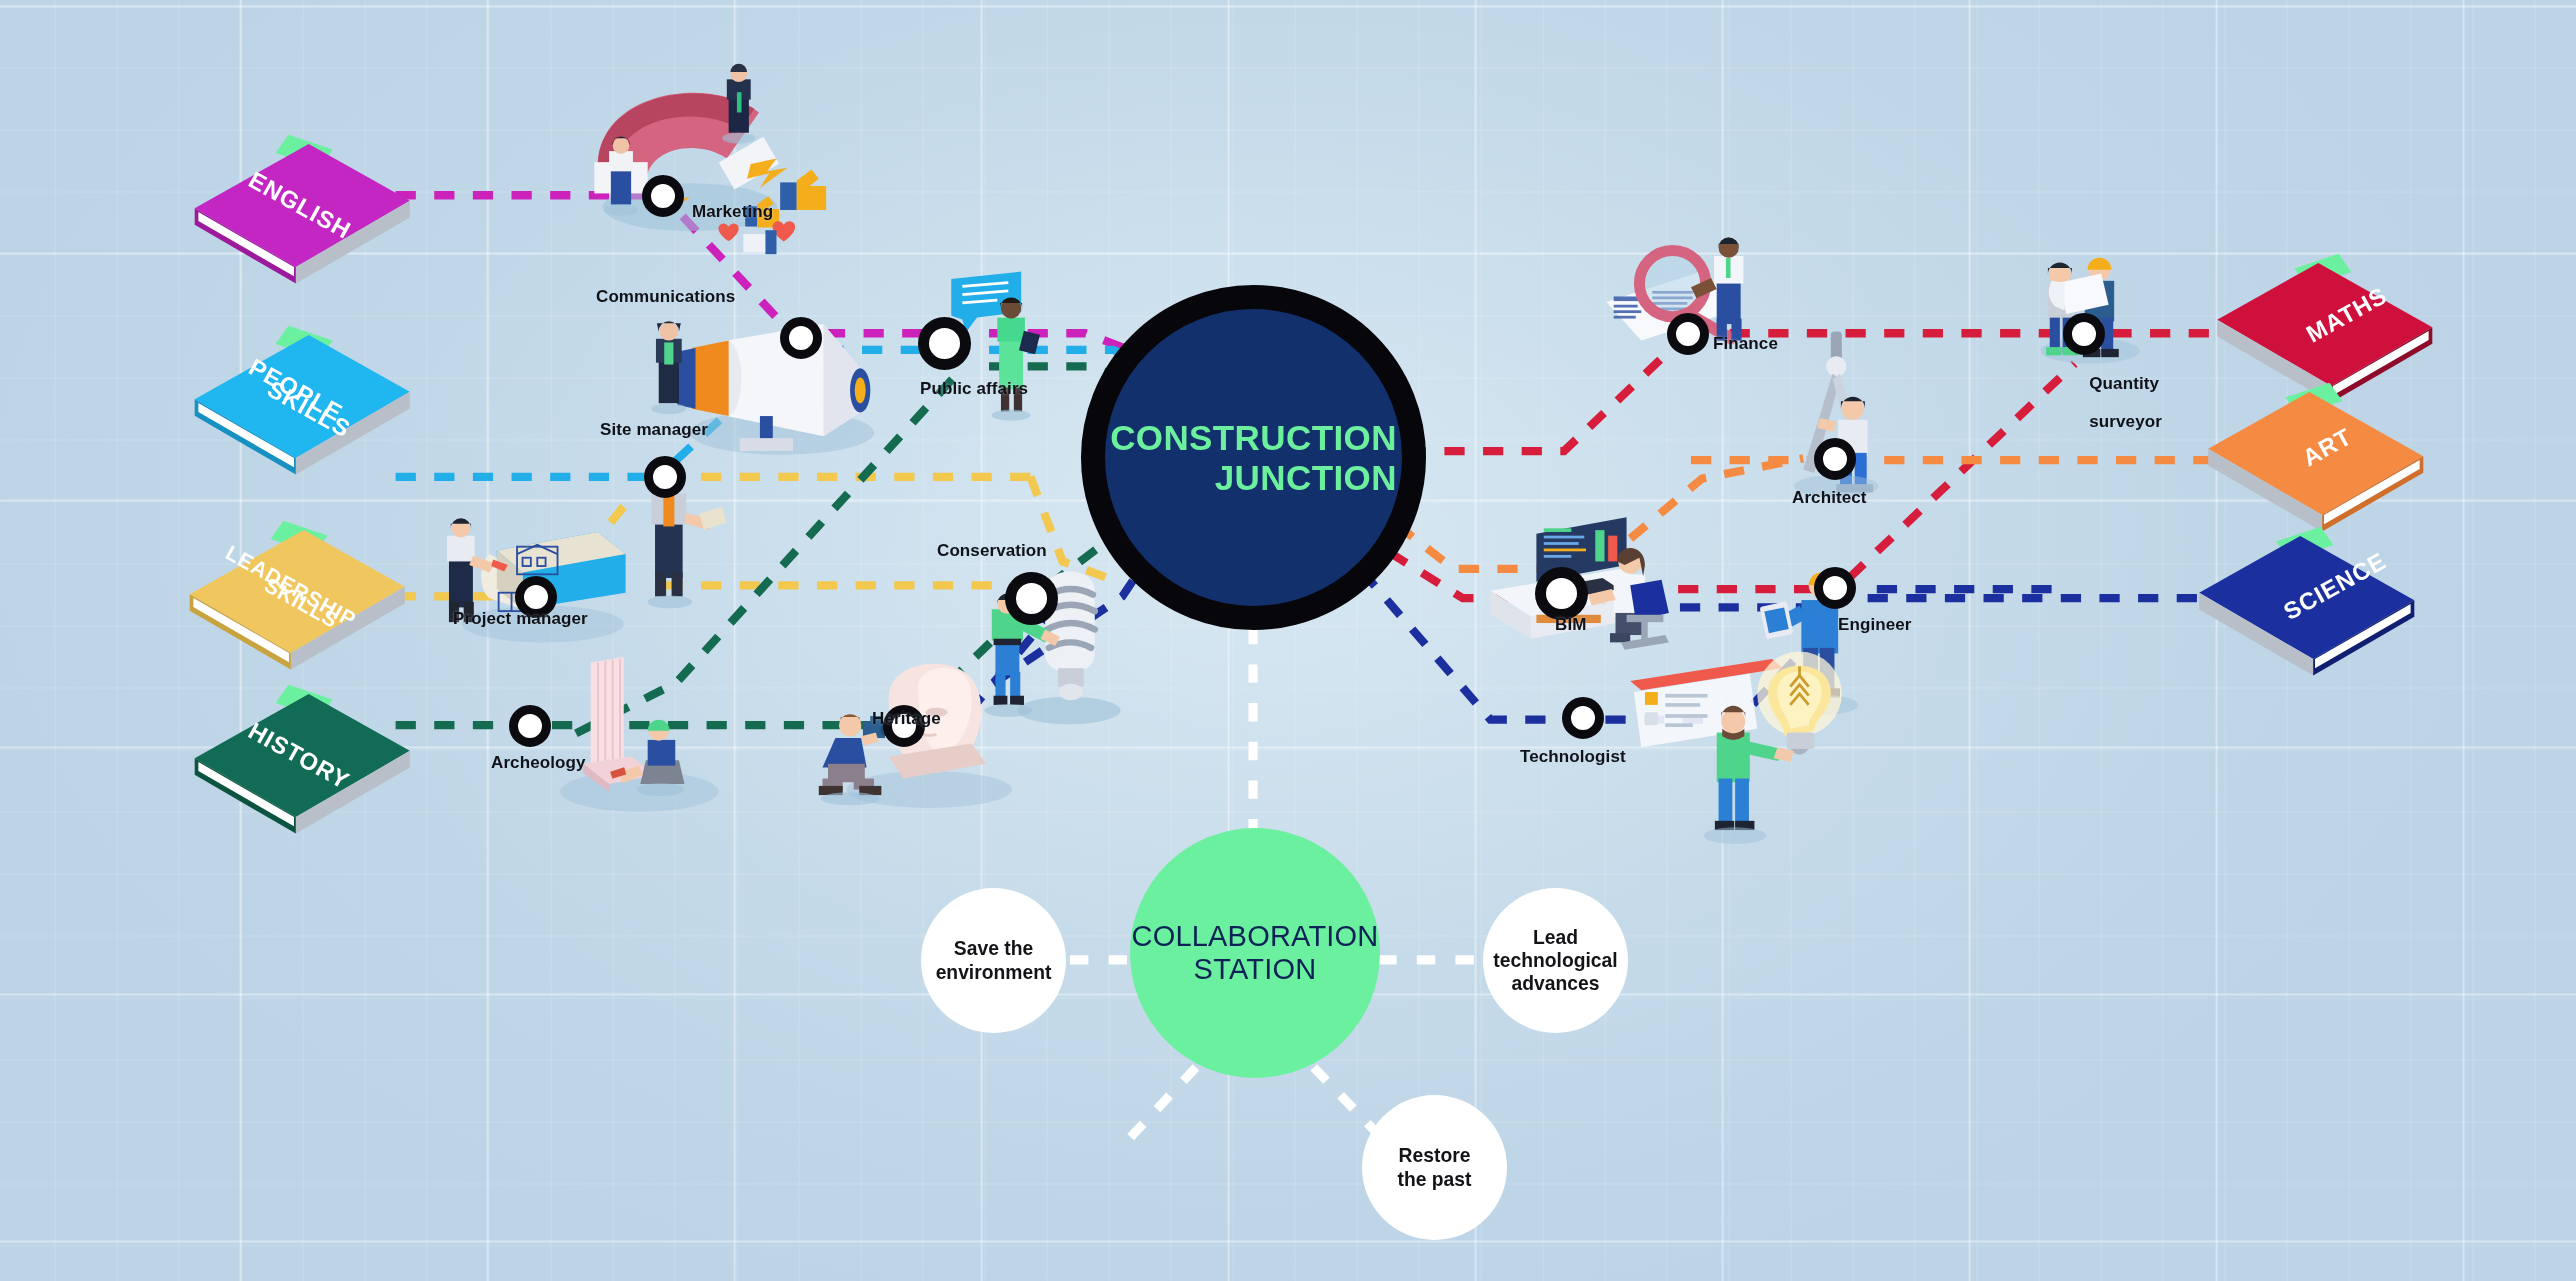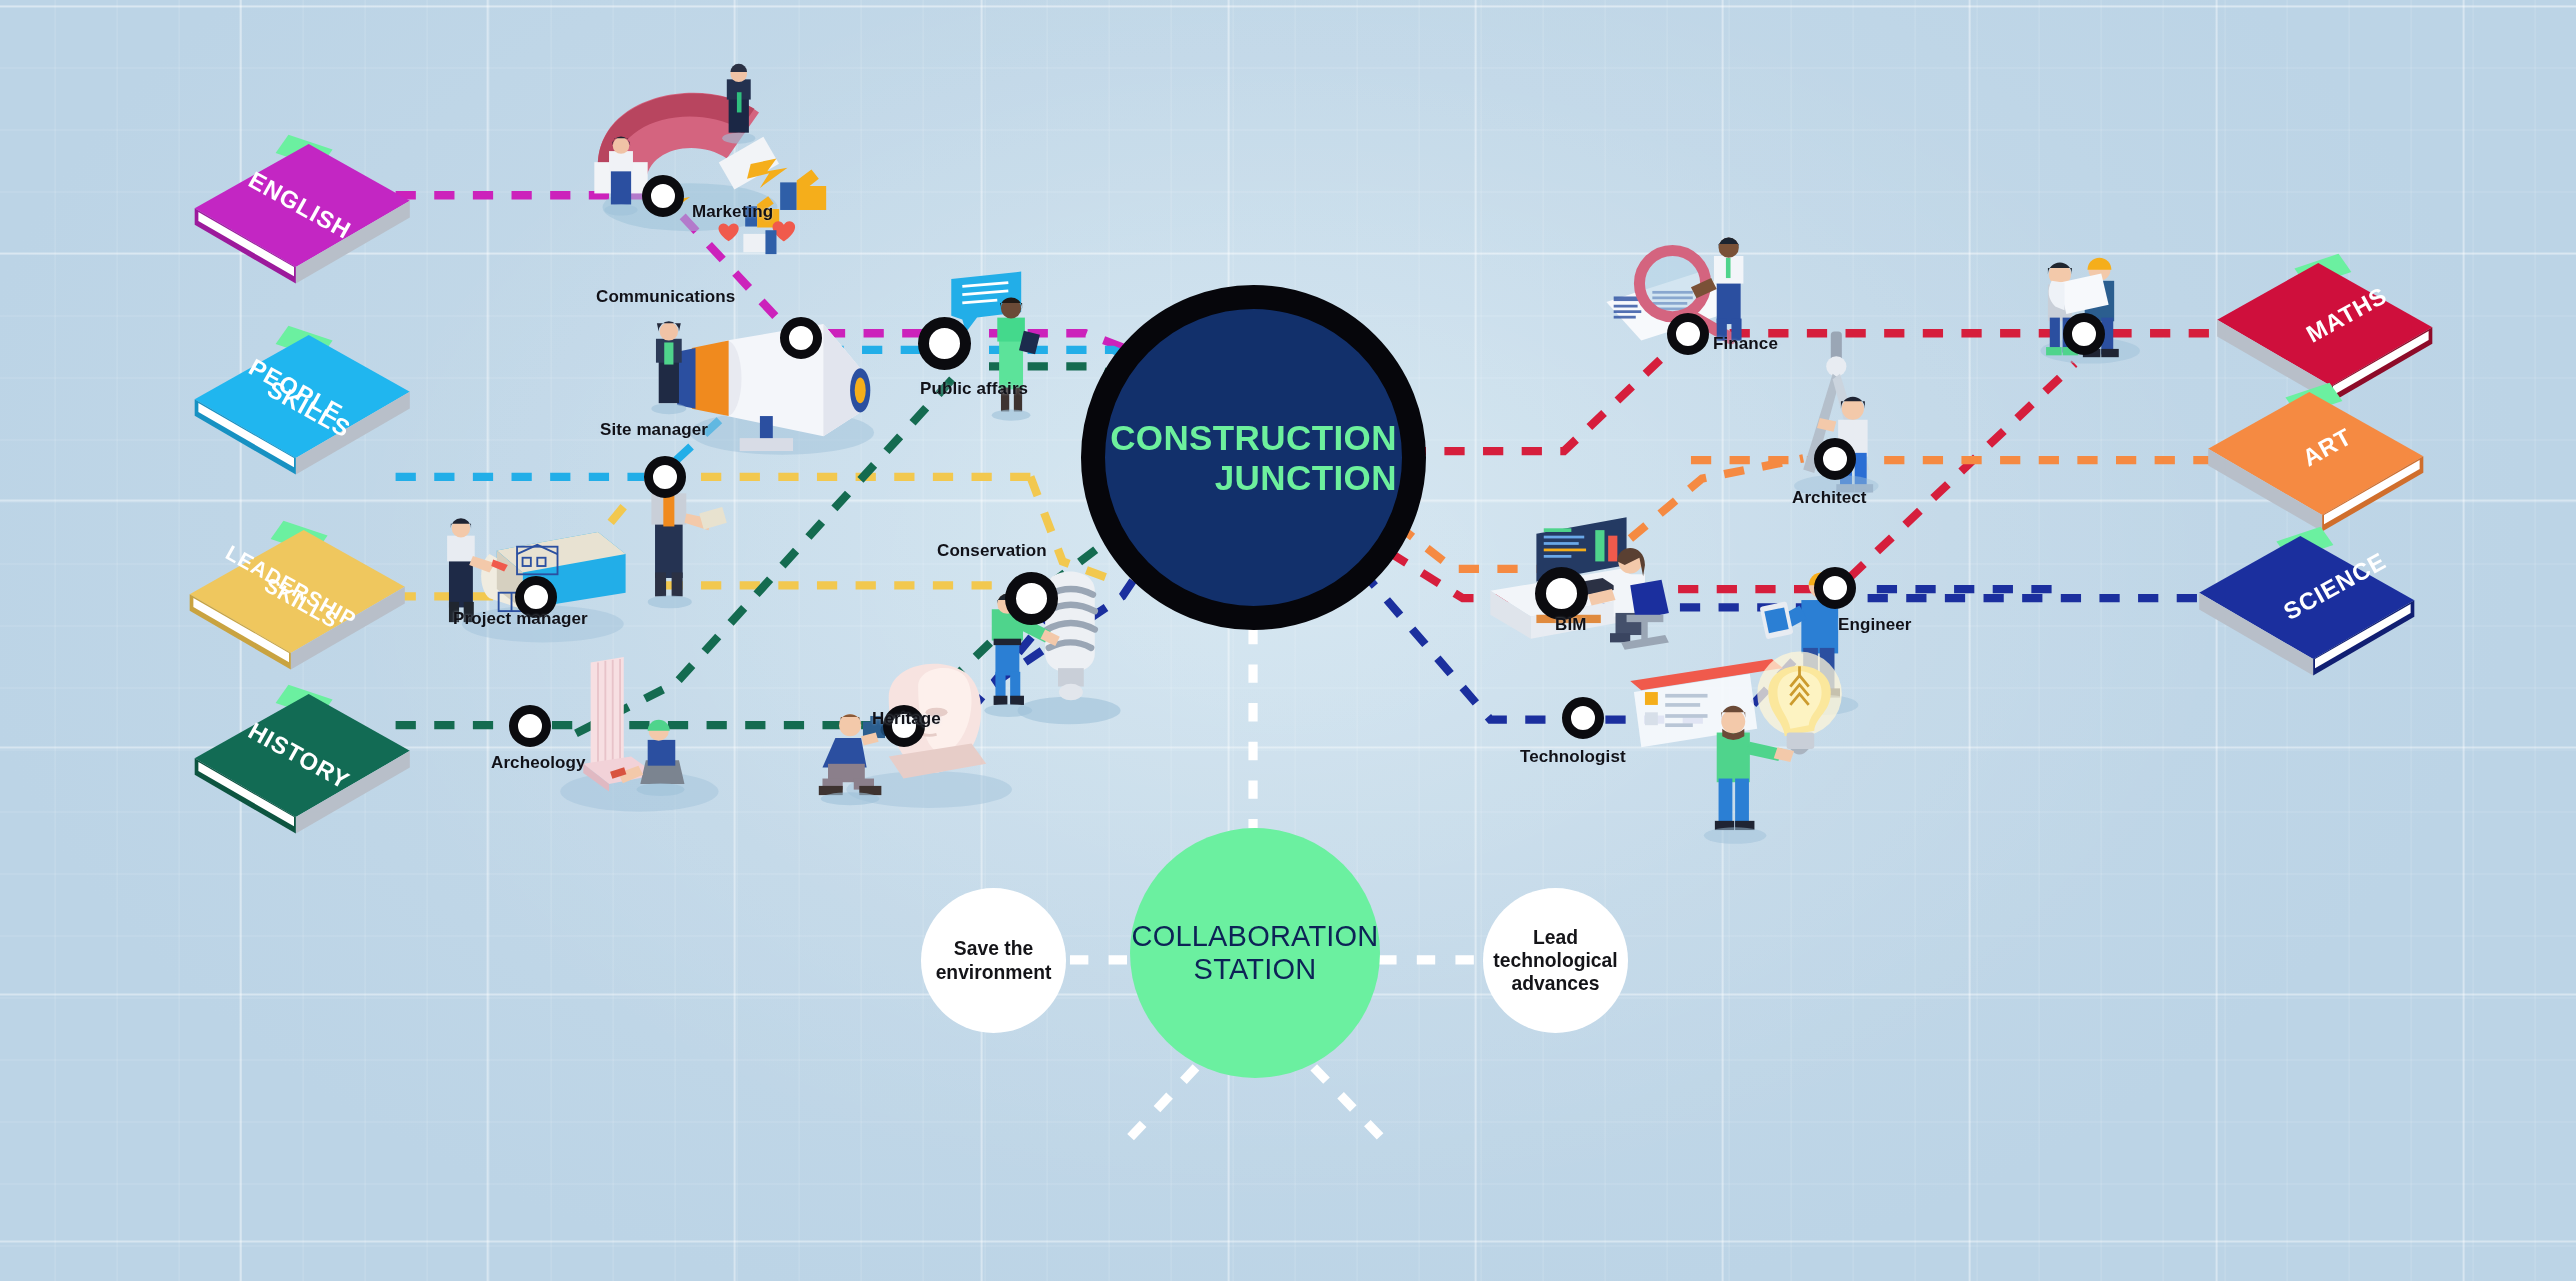--- a/index.html
+++ b/index.html
@@ -619,20 +619,24 @@
   <div class="nlabel" style="left:692px;top:202px;">Marketing</div>
   <div class="nlabel" style="left:596px;top:287px;">Communications</div>
   <div class="nlabel" style="left:920px;top:379px;">Public affairs</div>
   <div class="nlabel" style="left:600px;top:420px;">Site manager</div>
   <div class="nlabel" style="left:453px;top:609px;">Project manager</div>
   <div class="nlabel" style="left:937px;top:541px;">Conservation</div>
   <div class="nlabel" style="left:491px;top:753px;">Archeology</div>
   <div class="nlabel" style="left:872px;top:709px;">Heritage</div>
 
   <div class="nlabel" style="left:1713px;top:334px;">Finance</div>
+  <div class="nlabel" style="left:2070px;top:355px;">
+    <span>Quantity</span><br>
+    <span>surveyor</span>
+  </div>
   <div class="nlabel" style="left:1792px;top:488px;">Architect</div>
   <div class="nlabel" style="left:1555px;top:615px;">BIM</div>
   <div class="nlabel" style="left:1838px;top:615px;">Engineer</div>
   <div class="nlabel" style="left:1520px;top:747px;">Technologist</div>
 
   <div class="collab" style="left:1130px;top:828px;width:250px;height:250px;">
     <div class="collab-text">
       <div>COLLABORATION</div>
       <div>STATION</div>
     </div>
@@ -647,15 +651,21 @@
 
   <div class="bubble" style="left:1483px;top:888px;width:145px;height:145px;">
     <div class="bubble-text">
       <div>Lead</div>
       <div>technological</div>
       <div>advances</div>
     </div>
   </div>
 
 
+  <div class="bubble" style="left:1362px;top:1095px;width:145px;height:145px;">
+    <div class="bubble-text">
+      <div>Restore</div>
+      <div>the past</div>
+    </div>
+  </div>
 
 </div>
 
 
 </body></html>

